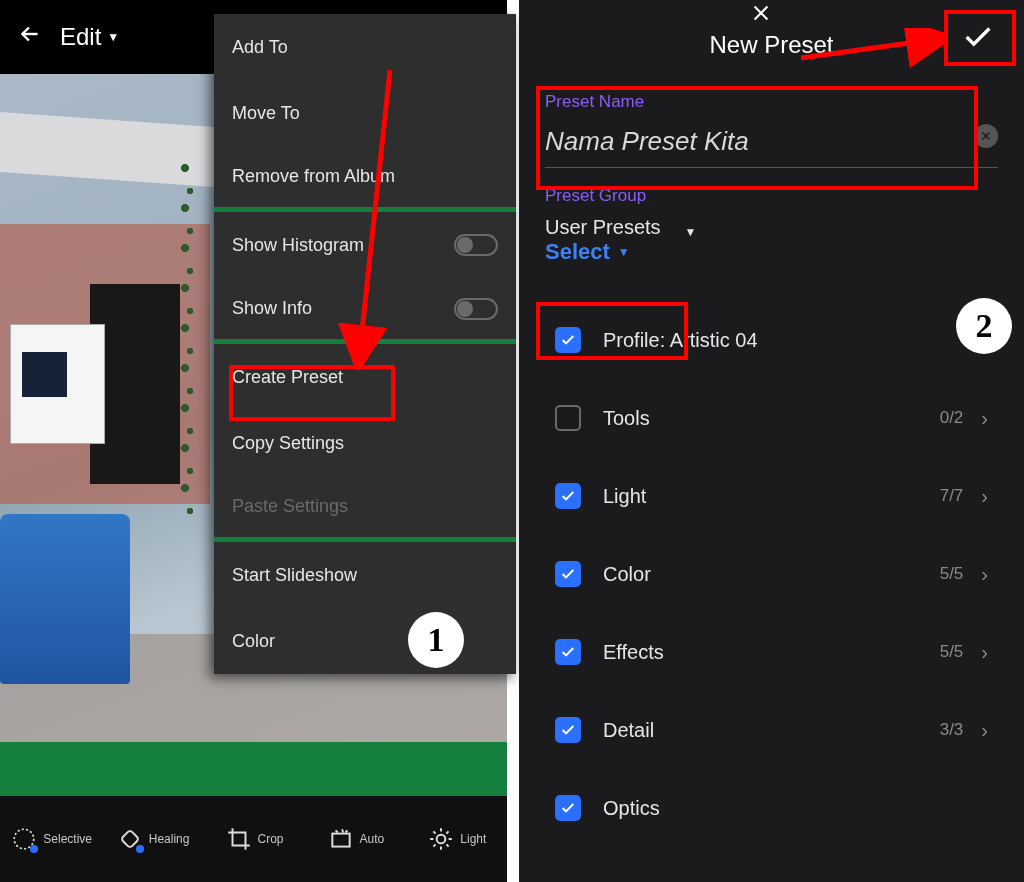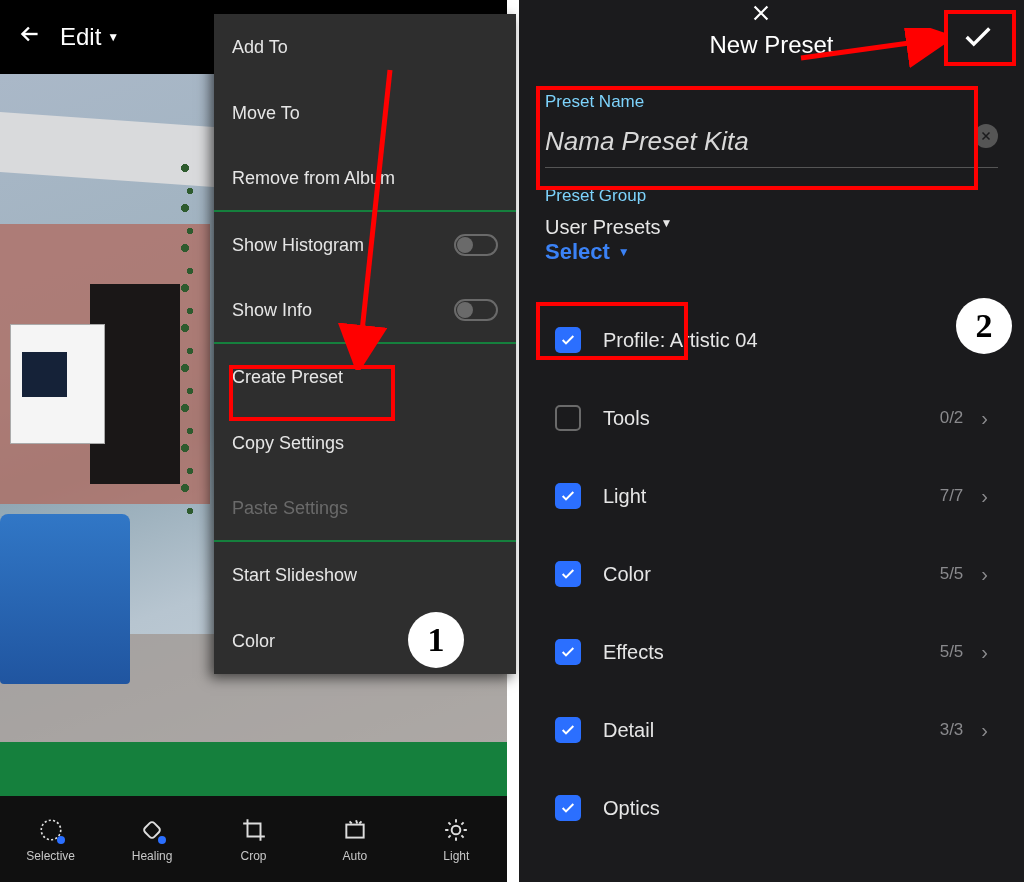--- a/index.html
+++ b/index.html
@@ -20,44 +20,44 @@
   .wall { position:absolute; left:0; top:150px; width:210px; height:280px; background:#b06a5e; opacity:.75;}
   .door { position:absolute; left:90px; top:210px; width:90px; height:200px; background:#1a1717; }
   .poster { position:absolute; left:10px; top:250px; width:95px; height:120px; background:#f5f5f5; border:1px solid #aaa;}
   .qr { position:absolute; left:22px; top:278px; width:45px; height:45px; background:#152238;}
   .barrel { position:absolute; left:0; top:440px; width:130px; height:170px; background:linear-gradient(#3177c6,#2055a0); border-radius:8px 8px 4px 4px;}
   .ground { position:absolute; left:0; top:560px; width:507px; height:180px; background:#9a8a80; opacity:.6;}
   .vine1 { position:absolute; left:170px; top:90px; width:30px; height:360px; background:radial-gradient(circle at 50% 10%, #2e5b2e 10%, transparent 11%) 0 0/30px 40px, radial-gradient(circle at 50% 30%, #2e5b2e 10%, transparent 11%) 5px 15px/30px 40px; }
   .vine2 { position:absolute; left:280px; top:60px; width:25px; height:140px; background:radial-gradient(circle at 50% 20%, #2e5b2e 12%, transparent 13%) 0 0/25px 35px; }
 
   .menu-panel { position: absolute; left: 214px; top: 14px; width: 302px; background: #2e2e2e; color: #e6e6e6; box-shadow: -4px 4px 12px rgba(0,0,0,.6); }
-  .menu-item { height: 66px; display: flex; align-items: center; padding: 0 18px; border-bottom: 2px solid #15803d; font-size: 18px; justify-content: space-between; }
+  .menu-item { height: 66px; display: flex; align-items: center; padding: 0 18px; border-bottom: 5px solid #15803d; font-size: 18px; justify-content: space-between; }
   .menu-item:last-child { border-bottom: none; }
   .menu-item.no-border { border-bottom: none; }
   .menu-item.disabled { color: #6a6a6a; }
   .toggle { width: 44px; height: 22px; border: 2px solid #6a6a6a; border-radius: 20px; position: relative; }
   .toggle .knob { position: absolute; left: 1px; top: 1px; width: 16px; height: 16px; border-radius: 50%; background: #6a6a6a; }
 
   .toolbar { position: absolute; left: 0; bottom: 0; width: 507px; height: 86px; background: #101010; display: flex; }
-  .tool { flex: 1; display: flex; flex-direction: column; align-items: center; justify-content: center; color: #c8c8c8; font-size: 12px; gap: 4px; }
+  .tool { flex: 1; display: flex; align-items: center; justify-content: center; color: #c8c8c8; font-size: 12px; gap: 4px; }
   .tool .ic { width: 30px; height: 30px; display:flex; align-items:center; justify-content:center; color:#e0e0e0; }
   .tool .dot { position:absolute; width:8px; height:8px; background:#2b6fff; border-radius:50%; transform:translate(10px,10px);}
   .tool.rel { position:relative; }
 
   
   .r-header { height: 74px; display: flex; align-items: center; color: #fff; padding: 0 18px; flex-direction: column; }
   .r-close { width: 44px; font-size: 26px; }
   .r-title { font-size: 24px; font-weight: 500; }
   .r-check { position:absolute; right:18px; top:18px; width:56px; height:38px; display:flex; align-items:center; justify-content:center; }
   .r-section { padding: 0 26px; }
-  .r-label { color: #7dd3fc; font-size: 17px; margin-top: 18px; }
+  .r-label { color: #8b5cf6; font-size: 17px; margin-top: 18px; }
   .r-input-wrap { position:relative; margin-top:8px; }
   .r-input { width: 100%; background: transparent; border: none; border-bottom: 1px solid #555; color: #d8d8d8; font-size: 26px; font-style: italic; padding: 6px 30px 10px 0; outline:none; }
   .r-clear { position:absolute; right:0; top:4px; width:24px; height:24px; border-radius:50%; background:#555; color:#1b1b1d; display:flex; align-items:center; justify-content:center; font-size:16px; }
-  .r-group { color:#e6e6e6; font-size:20px; margin-top:10px; display:flex; align-items:flex-start; gap:0;}
+  .r-group { color:#e6e6e6; font-size:20px; margin-top:10px; display:flex; align-items:flex-end; gap:24px;}
   .r-select { color:#3b82f6; font-size:22px; font-weight:600; display:flex; align-items:center; gap:8px;}
   .r-list { margin-top: 36px; }
   .r-row { display:flex; align-items:center; height:78px; padding:0 36px; color:#e6e6e6; font-size:20px; }
   .chk { width:26px; height:26px; border-radius:5px; margin-right:22px; display:flex; align-items:center; justify-content:center; }
   .chk.on { background:#2b6fff; }
   .chk.off { border:2px solid #6a6a6a; }
   .chk svg { color:#fff; }
   .r-row .lbl { flex:1; }
   .r-row .cnt { color:#8a8a8d; font-size:17px; margin-right:18px; }
   .r-row .chev { color:#8a8a8d; font-size:20px; }

